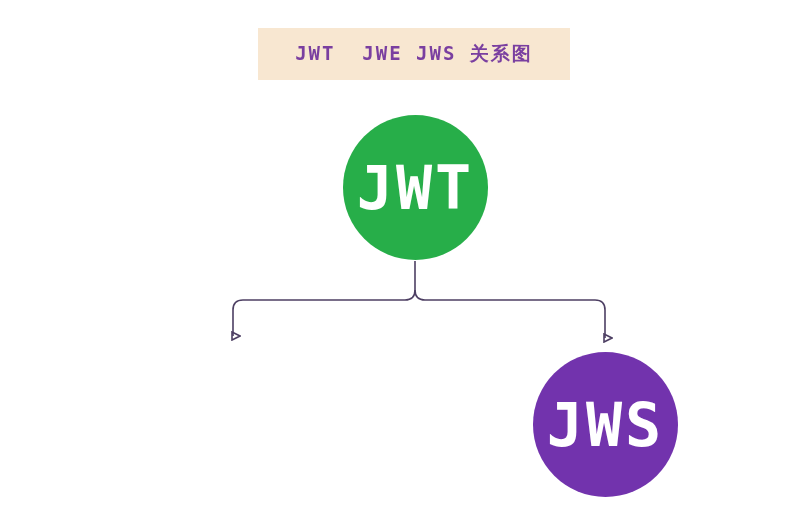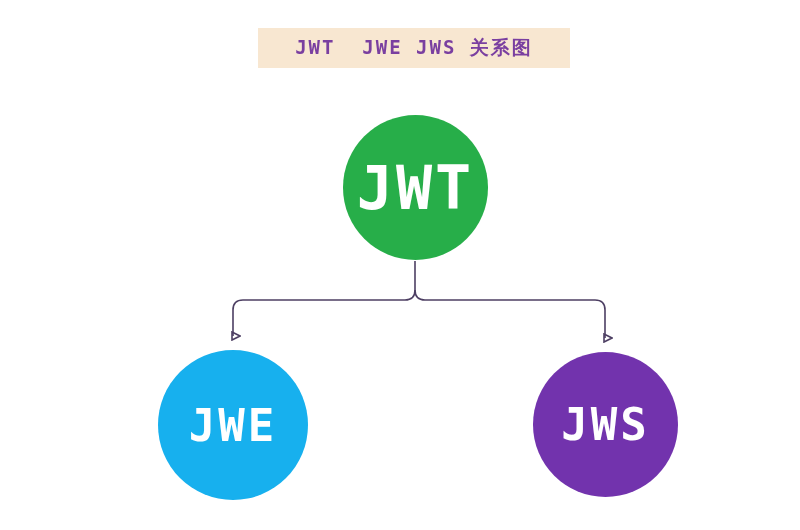--- a/index.html
+++ b/index.html
@@ -17,21 +17,21 @@
     height:530px;
     background:#ffffff;
     overflow:hidden;
     margin:0 auto;
   }
   .title-banner{
     position:absolute;
     left:258px;
     top:28px;
     width:312px;
-    height:40px;
+    height:52px;
     display:flex;
     align-items:center;
     justify-content:center;
     font-size:19px;
     font-weight:bold;
     letter-spacing:2px;
     white-space:pre;
   }
   .connector-svg{
     position:absolute;
@@ -68,21 +68,21 @@
     top:350px;
     width:150px;
     height:150px;
     font-size:44px;
   }
   .node-jws{
     left:533px;
     top:352px;
     width:145px;
     height:145px;
-    font-size:44px;
+    font-size:60px;
   }
 </style>
 </head>
 <body>
 
 <div class="canvas">
 
   <div class="title-banner" style="background: rgb(248, 231, 209); color: rgb(122, 63, 160);">JWT  JWE JWS 关系图</div>
 
   <svg class="connector-svg" viewBox="0 0 800 530" xmlns="http://www.w3.org/2000/svg">
@@ -96,21 +96,18 @@
 
     <path d="M415,290 Q415,300 405,300 L243,300 Q233,300 233,310 L233,336" marker-end="url(#arrow)"></path>
 
     <path d="M415,290 Q415,300 425,300 L595,300 Q605,300 605,310 L605,338" marker-end="url(#arrow)"></path>
   </svg>
 
   <div class="node node-jwt" style="background: rgb(39, 174, 73);">
     <span>JWT</span>
   </div>
 
-  <div class="node node-jwe" style="background: rgb(23, 176, 238);">
-    <span>JWE</span>
-  </div>
 
   <div class="node node-jws" style="background: rgb(114, 51, 173);">
     <span>JWS</span>
   </div>
 
 </div>
 
 </body></html>

